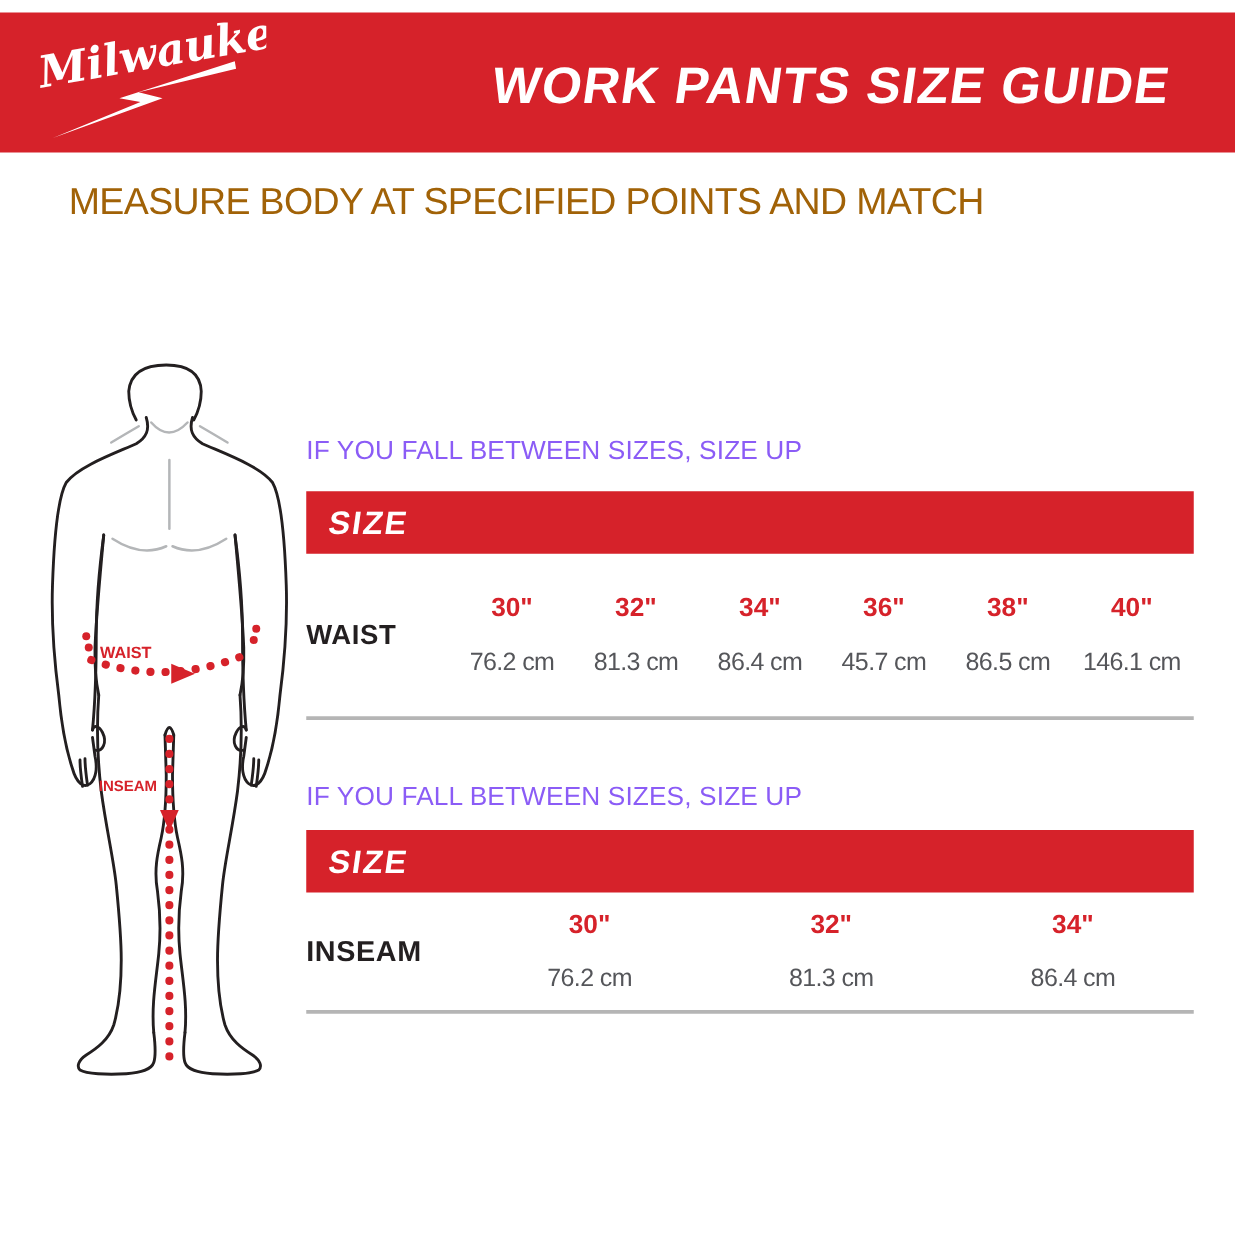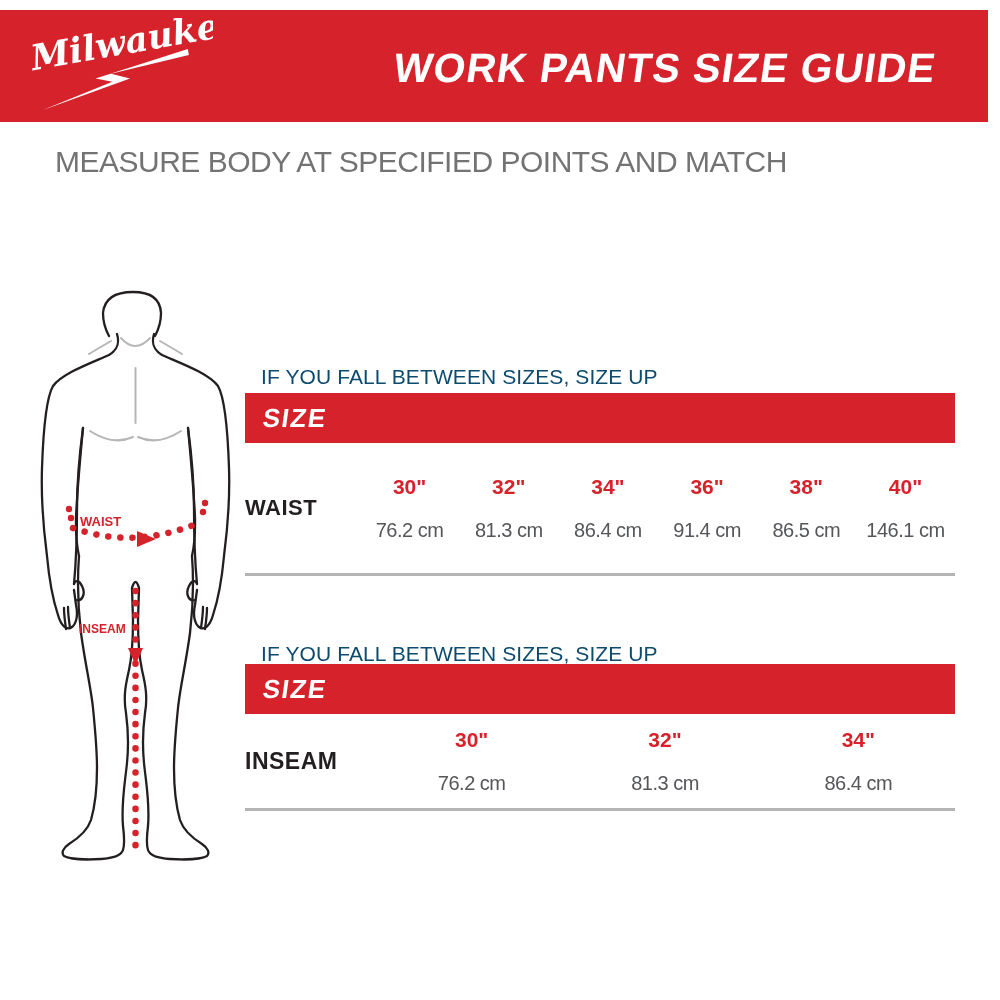--- a/index.html
+++ b/index.html
@@ -8,27 +8,27 @@
 
   
   .topbar{position:absolute;left:0;top:10px;width:988px;height:112px;background:#d6222a;}
   .logo{position:absolute;left:28px;top:8px;width:185px;height:100px;}
   .title{position:absolute;left:380px;top:36px;width:570px;margin:0;text-align:center;
          font-size:41px;line-height:44px;font-weight:bold;color:#ffffff;
          transform:skewX(-8deg);letter-spacing:1px;white-space:nowrap;}
 
   
   .intro{position:absolute;left:55px;top:144px;margin:0;font-size:30px;line-height:35px;
-         color:#737373;letter-spacing:-0.5px;}
+         color:#a16207;letter-spacing:-0.5px;}
 
   
   .figure-svg{position:absolute;left:33px;top:288px;width:205px;height:592px;}
 
   
-  .note{position:absolute;left:245px;width:710px;margin:16px;font-size:21px;color:#0c4a6e;
+  .note{position:absolute;left:245px;width:710px;margin:0;font-size:21px;color:#8b5cf6;
         letter-spacing:0.1px;}
   .note-1{top:349px;} .note-2{top:626px;}
   .size-bar{position:absolute;left:245px;width:710px;height:50px;background:#d6222a;}
   .size-bar-1{top:393px;} .size-bar-2{top:664px;}
   .size-bar-label{display:inline-block;margin-left:18px;font-size:26px;font-weight:bold;
         color:#ffffff;line-height:50px;transform:skewX(-8deg);letter-spacing:1.5px;}
   .size-row{position:absolute;left:245px;width:710px;display:flex;align-items:center;}
   .size-row-1{top:443px;height:130px;} .size-row-2{top:714px;height:94px;}
   .row-label{font-size:22px;font-weight:bold;color:#231f20;letter-spacing:0.5px;}
   .size-row-1 .row-label{width:115px;} .size-row-2 .row-label{width:130px;font-size:23px;}
@@ -125,21 +125,21 @@
     <div class="size-col">
       <div class="size-in">32"</div>
       <div class="size-cm">81.3 cm</div>
     </div>
     <div class="size-col">
       <div class="size-in">34"</div>
       <div class="size-cm">86.4 cm</div>
     </div>
     <div class="size-col">
       <div class="size-in">36"</div>
-      <div class="size-cm">91.4 cm</div>
+      <div class="size-cm">45.7 cm</div>
     </div>
     <div class="size-col">
       <div class="size-in">38"</div>
       <div class="size-cm">86.5 cm</div>
     </div>
     <div class="size-col">
       <div class="size-in">40"</div>
       <div class="size-cm">146.1 cm</div>
     </div>
   </div>

